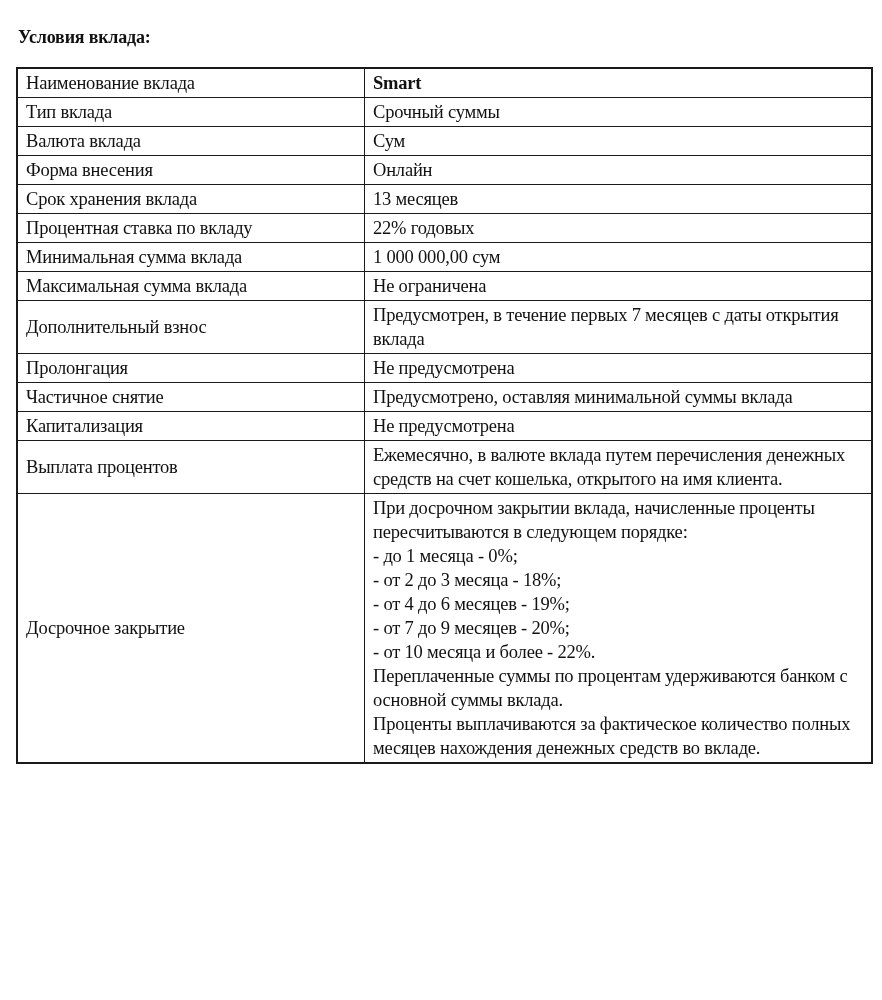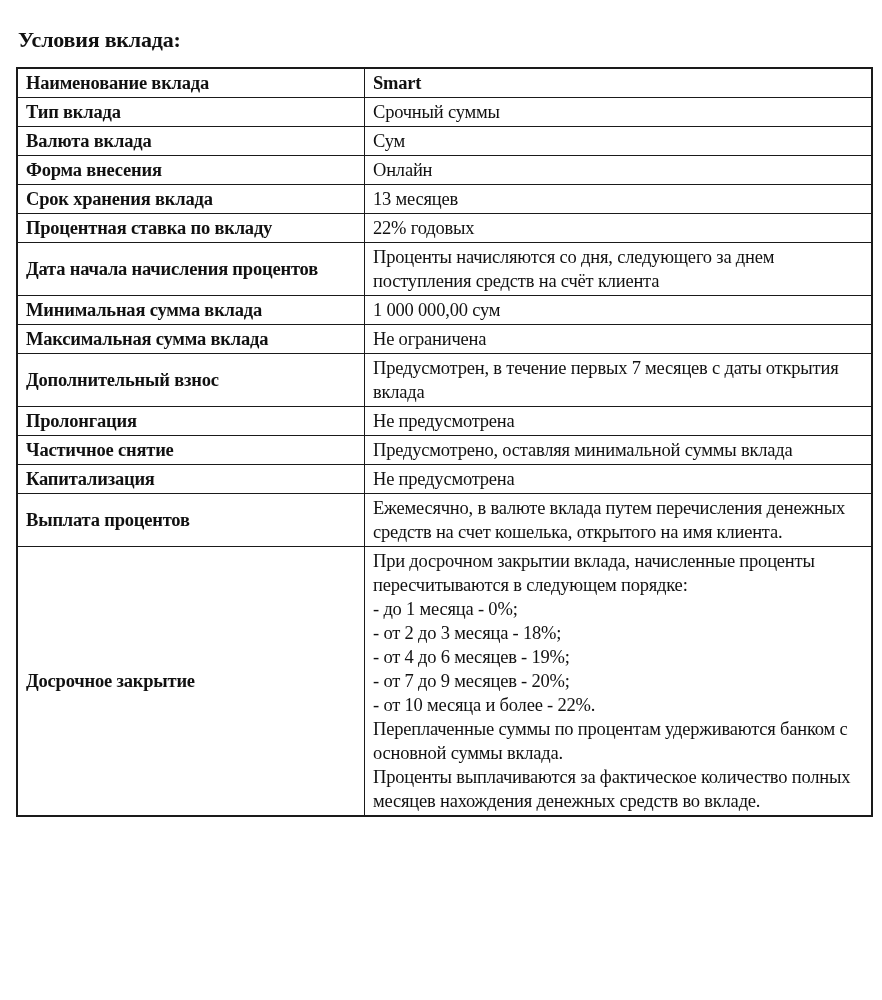--- a/index.html
+++ b/index.html
@@ -12,42 +12,42 @@
       height: 1000px;
       position: relative;
       font-family: "Liberation Serif", "DejaVu Serif", serif;
       color: #111111;
       overflow: hidden;
     }
     .heading {
       position: absolute;
       left: 18px;
       top: 27px;
-      font-size: 22px;
+      font-size: 18px;
       font-weight: bold;
       letter-spacing: -0.2px;
     }
     table.terms {
       position: absolute;
       left: 16px;
       top: 67px;
       width: 857px;
       border-collapse: collapse;
       border: 2px solid #1a1a1a;
       font-size: 18.5px;
       line-height: 24px;
     }
     table.terms td {
       border: 1.5px solid #1a1a1a;
       padding: 2px 8px 2px 8px;
       vertical-align: middle;
     }
     table.terms td.label {
       width: 330px;
-      font-weight: bold;
+      font-weight: normal;
       letter-spacing: -0.2px;
     }
     table.terms td.value {
       letter-spacing: -0.2px;
     }
     table.terms td.value.bold {
       font-weight: bold;
       margin-top: 17px;
     }
     .line {
@@ -77,24 +77,20 @@
       <td class="label">Форма внесения</td>
       <td class="value">Онлайн</td>
     </tr>
     <tr>
       <td class="label">Срок хранения вклада</td>
       <td class="value">13 месяцев</td>
     </tr>
     <tr>
       <td class="label">Процентная ставка по вкладу</td>
       <td class="value">22% годовых</td>
-    </tr>
-    <tr>
-      <td class="label">Дата начала начисления процентов</td>
-      <td class="value">Проценты начисляются со дня, следующего за днем поступления средств на счёт клиента</td>
     </tr>
     <tr>
       <td class="label">Минимальная сумма вклада</td>
       <td class="value">1 000 000,00 сум</td>
     </tr>
     <tr>
       <td class="label">Максимальная сумма вклада</td>
       <td class="value">Не ограничена</td>
     </tr>
     <tr>

